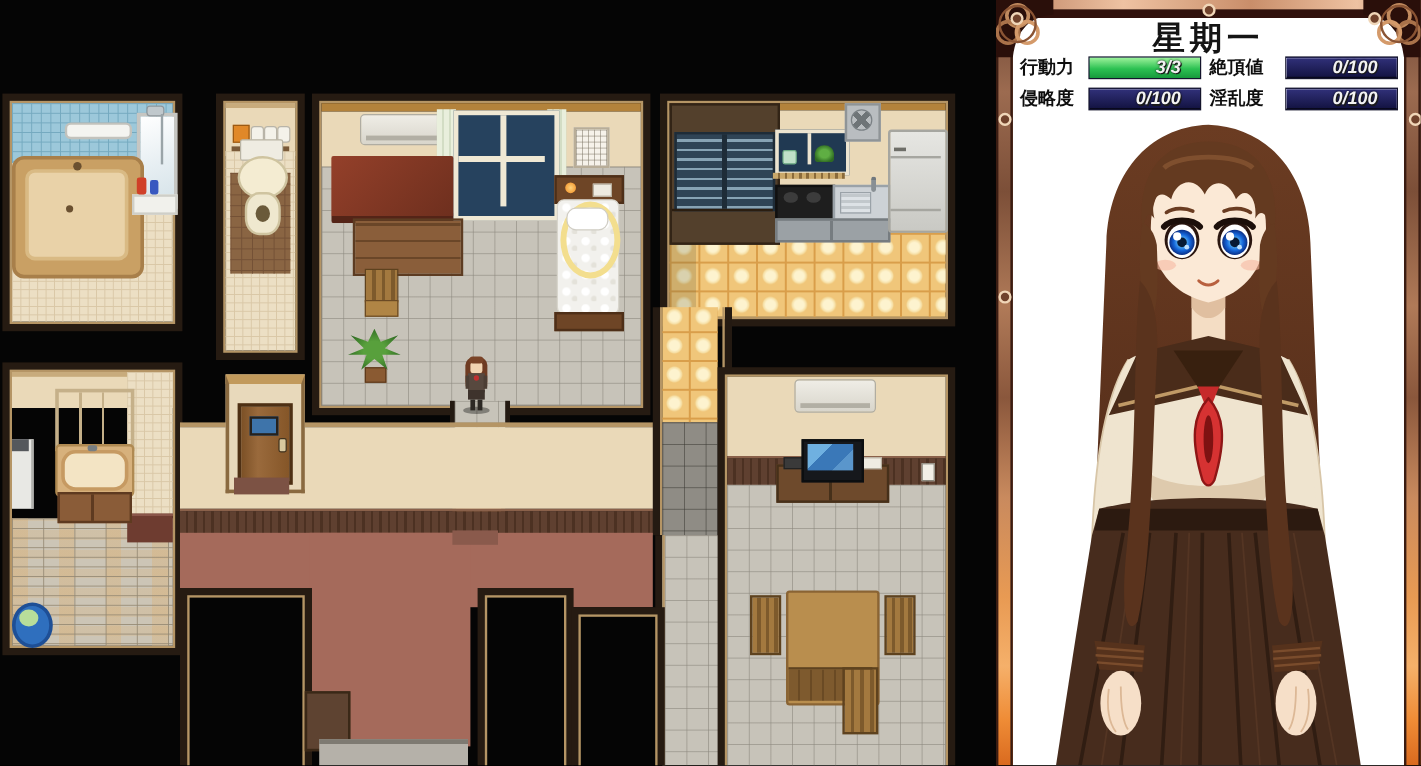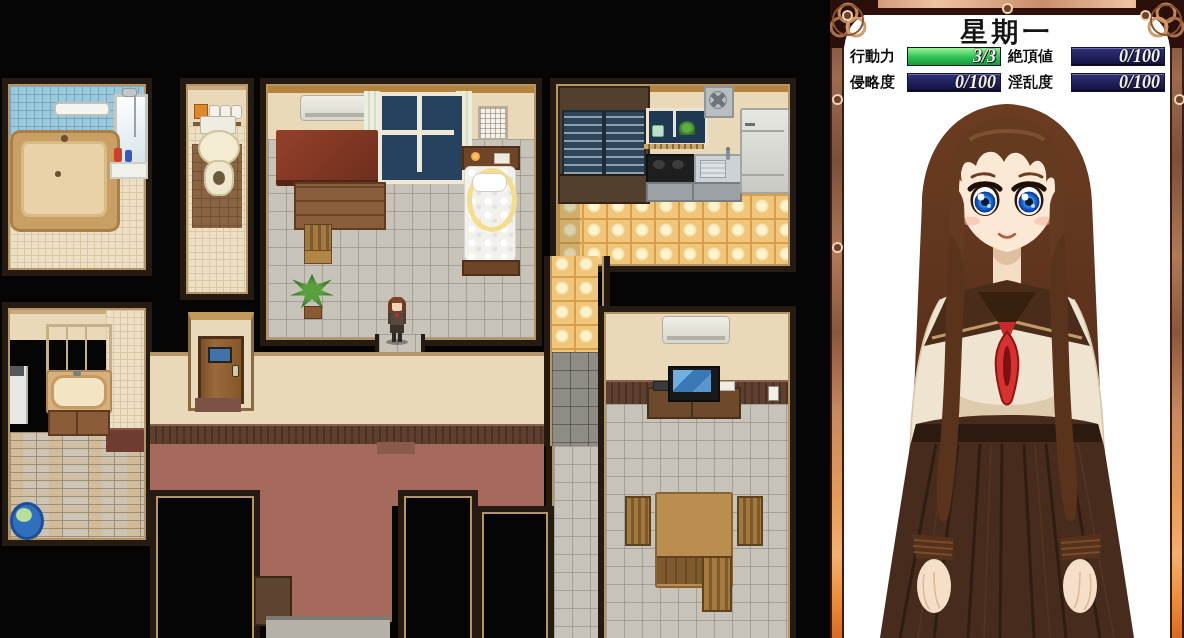--- a/index.html
+++ b/index.html
@@ -1,17 +1,17 @@
 <!DOCTYPE html>
 <html><head>
 <meta charset="utf-8">
 <style>
   html,body{margin:0;padding:0;background:#000;}
   #stage{position:relative;width:1184px;height:638px;overflow:hidden;background:#050505;
-         font-family:Liberation Serif, serif;}
+         font-family:Liberation Sans, sans-serif;}
   .a{position:absolute;}
   
   .room{position:absolute;border:2px solid #b59565;box-shadow:0 0 0 6px #261b12;background:#050505;}
   
   .fBeige{background-color:#ecdfc4;background-image:linear-gradient(#d9c7a6 1px,transparent 1px),linear-gradient(90deg,#d9c7a6 1px,transparent 1px);background-size:7px 7px;}
   .fBlue{background-color:#9cc8da;background-image:linear-gradient(#74a9bf 1px,transparent 1px),linear-gradient(90deg,#74a9bf 1px,transparent 1px);background-size:8px 8px;}
   .fGray{background-color:#c7c3b9;background-image:linear-gradient(rgba(140,136,126,.6) 1px,transparent 1px),linear-gradient(90deg,rgba(140,136,126,.6) 1px,transparent 1px);background-size:18px 18px;}
   .fGrayD{background-color:#8f8c85;background-image:linear-gradient(rgba(60,58,52,.55) 1px,transparent 1px),linear-gradient(90deg,rgba(60,58,52,.55) 1px,transparent 1px);background-size:18px 18px;}
   .fBrown{background-color:#8a6543;background-image:linear-gradient(#745136 1px,transparent 1px),linear-gradient(90deg,#745136 1px,transparent 1px);background-size:9px 9px;}
   .fKitchen{background-color:#f0c67a;background-image:radial-gradient(circle at 12px 12px,#fdf3cf 4px,#f6dfa4 6px,rgba(0,0,0,0) 7px),linear-gradient(#d99e4a 2px,transparent 2px),linear-gradient(90deg,#d99e4a 2px,transparent 2px);background-size:24px 24px;}
@@ -32,21 +32,21 @@
     box-shadow:inset 2px 0 0 #3a1c12, inset -2px 0 0 #3a1c12;}
   .ring{position:absolute;width:7px;height:7px;border:2px solid #f0d6b8;border-radius:50%;background:#70422c;}
   #pwhite{position:absolute;left:844px;top:15px;width:326px;height:623px;background:#ffffff;}
   #ptitle{position:absolute;left:844px;top:14px;width:326px;text-align:center;font-size:27px;font-weight:bold;letter-spacing:4px;color:#141414;}
   #statgrid{position:absolute;left:850px;top:47px;width:316px;display:grid;grid-template-columns:50px 92px 56px 92px;column-gap:8px;row-gap:7px;align-items:center;}
   .slabel{font-size:15px;font-weight:bold;color:#0e0e0e;white-space:nowrap;}
   .bar{position:relative;height:17px;background:linear-gradient(180deg,#31317a,#121240);box-shadow:inset 0 1px 0 rgba(255,255,255,.3),inset 0 -1px 0 rgba(0,0,0,.55),0 0 0 1px #14142c;}
   .fillbar{position:absolute;left:0;top:0;bottom:0;width:0;}
   .fillbar.green{background:linear-gradient(180deg,#9df29b,#2cc152 55%,#17993c);}
   .fillbar.navy{background:transparent;}
-  .val{position:absolute;right:4px;top:0;line-height:17px;font-size:18px;font-weight:bold;font-style:italic;color:#f2f2f2;text-shadow:1px 1px 0 #1a1a1a,0 0 2px #000;}
+  .val{position:absolute;right:16px;top:0;line-height:17px;font-size:15px;font-weight:bold;font-style:italic;color:#f2f2f2;text-shadow:1px 1px 0 #1a1a1a,0 0 2px #000;}
 </style>
 </head>
 <body>
 
 <div id="stage">
 
   <div class="a" id="map" style="left:0;top:0;width:830px;height:638px;">
 
     <div class="room" style="left:8px;top:84px;width:134px;height:182px;">
       <div class="a fBlue" style="left:0;top:0;width:134px;height:50px;"></div>

